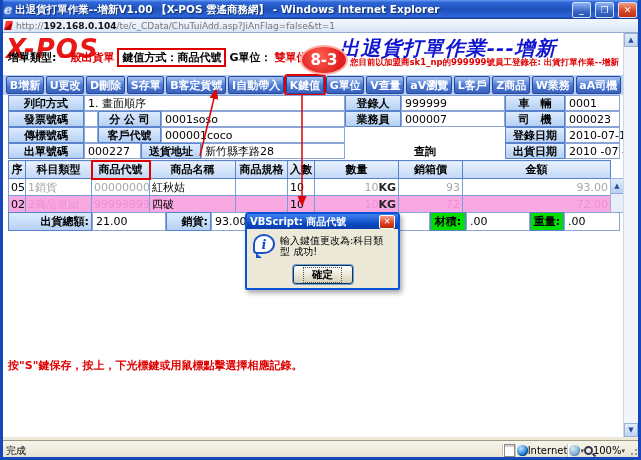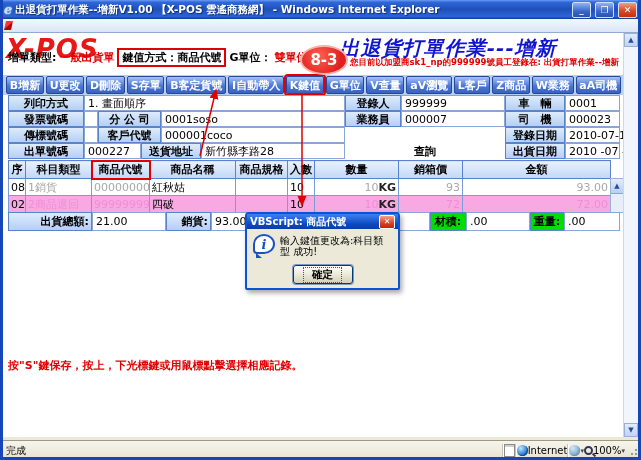--- a/index.html
+++ b/index.html
@@ -133,20 +133,23 @@
   <div id="titlebar">
     <span id="ieicon">e</span>
     <span id="wtitle">出退貨打單作業--增新V1.00 【X-POS 雲遙商務網】 - Windows Internet Explorer</span>
     <span class="wbtn">_</span>
     <span class="wbtn">❐</span>
     <span class="wbtn close">✕</span>
   </div>
 
   <div id="addrbar">
     <span id="addricon"></span>
+    <span>
+      <span class="urlgrey">http://</span><span class="urlhost">192.168.0.104</span><span class="urlgrey">/te/c_CData/ChuTuiAdd.asp?JiAnFlag=false&amp;tt=1</span>
+    </span>
   </div>
 
   <div id="content">
 
     <div id="logo">X-POS</div>
     <div id="ptitle">出退貨打單作業---增新</div>
 
     <div id="metarow">
       <span>增單類型:</span>
       <span class="red">一般出貨單</span>
@@ -233,21 +236,21 @@
           <th>商品名稱</th>
           <th>商品規格</th>
           <th>入數</th>
           <th>數量</th>
           <th>銷箱價</th>
           <th>金額</th>
         </tr>
       </thead>
       <tbody>
         <tr class="r1">
-          <td>08</td>
+          <td>05</td>
           <td class="muted">1銷貨</td>
           <td class="muted">0000000000109</td>
           <td>紅秋姑</td>
           <td></td>
           <td>10</td>
           <td class="tr-right"><span class="muted">10</span><span class="unit">KG</span></td>
           <td class="muted tr-right">93</td>
           <td class="muted tr-right">93.00</td>
         </tr>
         <tr class="r2">

